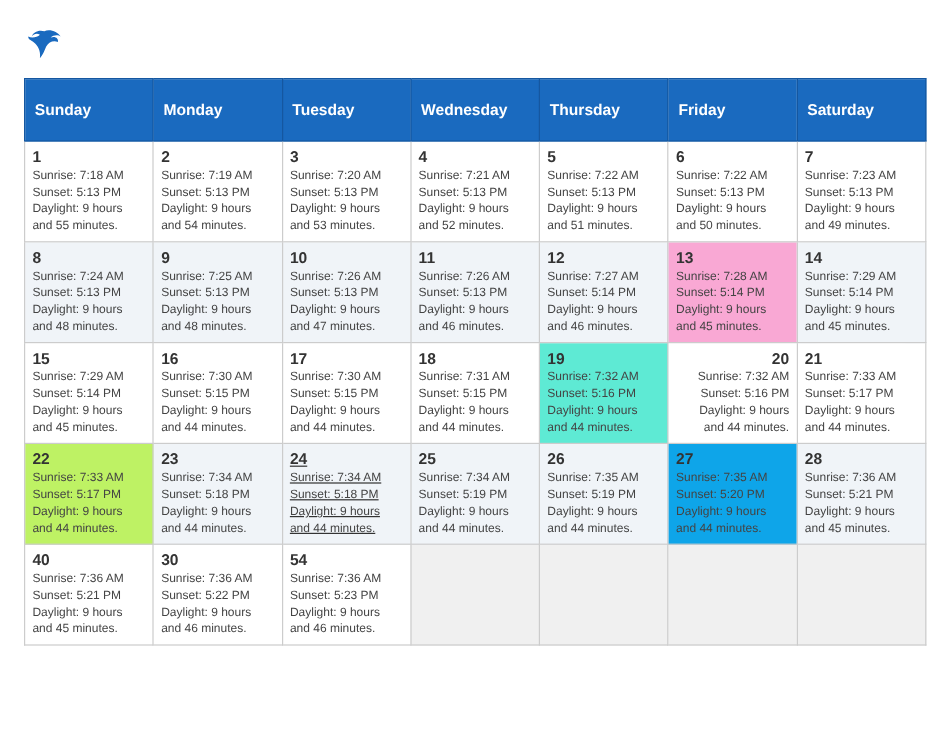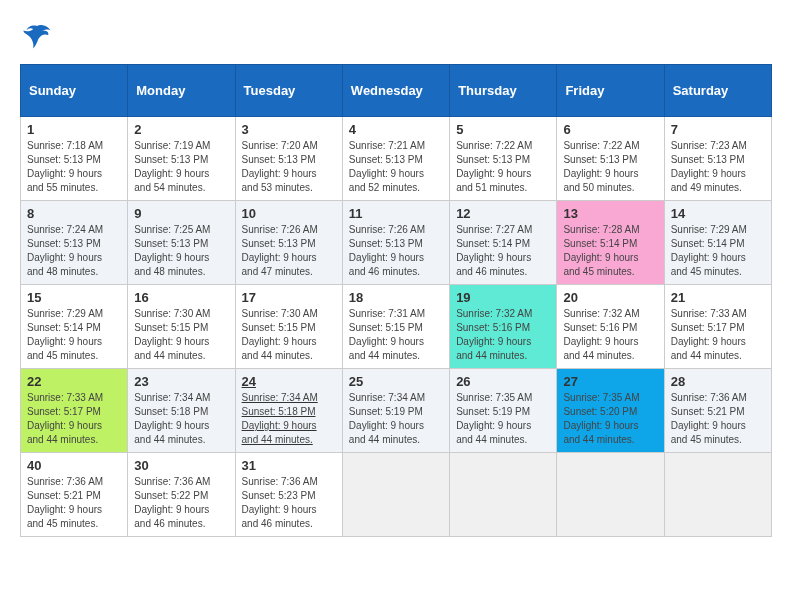--- a/index.html
+++ b/index.html
@@ -199,21 +199,21 @@
           <div class="day-info">Sunrise: 7:30 AM<br>Sunset: 5:15 PM<br>Daylight: 9 hours<br>and 44 minutes.</div>
         </td>
         <td style="background: rgb(255, 255, 255);">
           <span class="day-number">18</span>
           <div class="day-info">Sunrise: 7:31 AM<br>Sunset: 5:15 PM<br>Daylight: 9 hours<br>and 44 minutes.</div>
         </td>
         <td style="background: #5eead4; margin-left: 32px;">
           <span class="day-number">19</span>
           <div class="day-info">Sunrise: 7:32 AM<br>Sunset: 5:16 PM<br>Daylight: 9 hours<br>and 44 minutes.</div>
         </td>
-        <td style="background: rgb(255, 255, 255);">
+        <td style="background: rgb(255, 255, 255); text-align: right;">
           <span class="day-number">20</span>
           <div class="day-info">Sunrise: 7:32 AM<br>Sunset: 5:16 PM<br>Daylight: 9 hours<br>and 44 minutes.</div>
         </td>
         <td style="background: rgb(255, 255, 255); border-radius: 20px;">
           <span class="day-number">21</span>
           <div class="day-info">Sunrise: 7:33 AM<br>Sunset: 5:17 PM<br>Daylight: 9 hours<br>and 44 minutes.</div>
         </td>
       </tr>
       <tr>
         <td style="background: #bef264;">
@@ -248,21 +248,21 @@
       <tr>
         <td style="background: rgb(255, 255, 255);">
           <span class="day-number">40</span>
           <div class="day-info">Sunrise: 7:36 AM<br>Sunset: 5:21 PM<br>Daylight: 9 hours<br>and 45 minutes.</div>
         </td>
         <td style="background: rgb(255, 255, 255);">
           <span class="day-number">30</span>
           <div class="day-info">Sunrise: 7:36 AM<br>Sunset: 5:22 PM<br>Daylight: 9 hours<br>and 46 minutes.</div>
         </td>
         <td style="background: rgb(255, 255, 255);">
-          <span class="day-number">31</span>
+          <span class="day-number">54</span>
           <div class="day-info">Sunrise: 7:36 AM<br>Sunset: 5:23 PM<br>Daylight: 9 hours<br>and 46 minutes.</div>
         </td>
         <td class="empty-cell"></td>
         <td class="empty-cell"></td>
         <td class="empty-cell"></td>
         <td class="empty-cell"></td>
       </tr>
     </tbody>
 </table>
 

